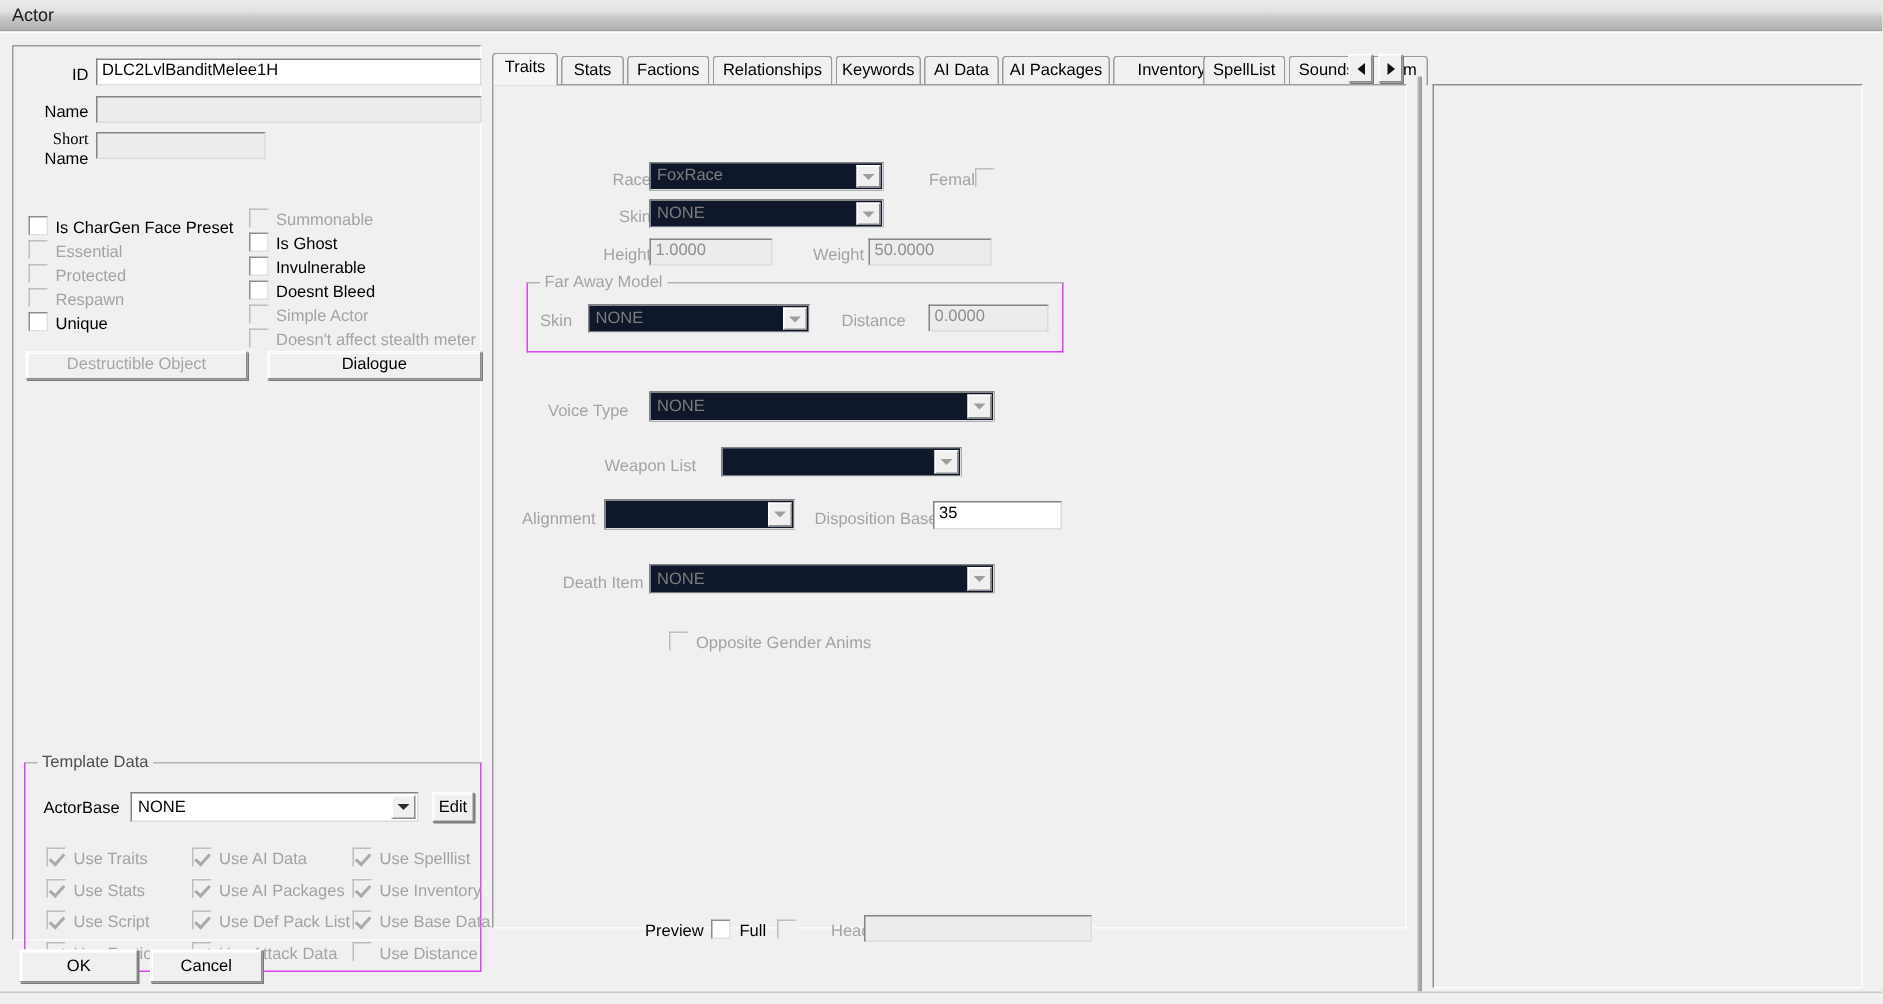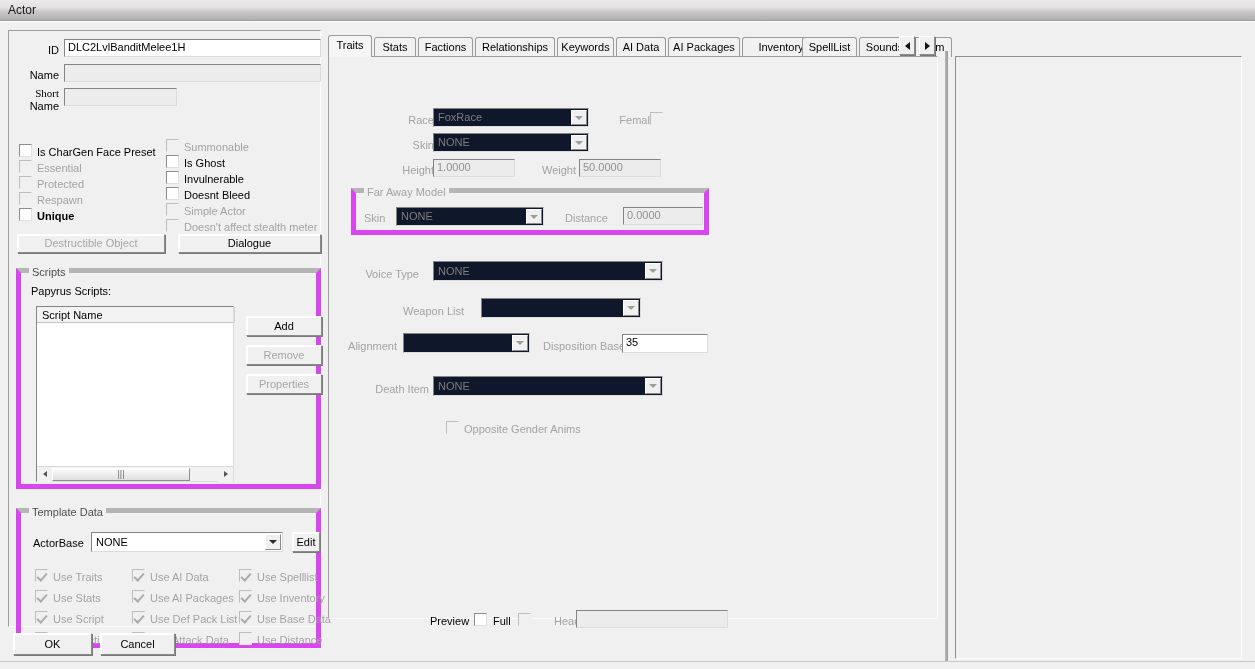--- a/index.html
+++ b/index.html
@@ -65,21 +65,21 @@
   .btn {
     position:absolute; background:#f0f0f0;
     border:1px solid #8b8b8b; border-top-color:#fdfdfd; border-left-color:#fdfdfd;
     box-shadow: inset 1px 1px 0 #ffffff, 1px 1px 0 #7a7a7a;
     font-size:11px; color:#000; text-align:center; line-height:1;
     display:flex; align-items:center; justify-content:center;
   }
   .btn.dis { color:#a6a6a6; }
 
   
-  .group { position:absolute; border:5px solid #d946ef; border-top-color:#b6b4b4; }
+  .group { position:absolute; border:1px solid #d946ef; border-top-color:#b6b4b4; }
   .group > .gt {
     position:absolute; top:-7px; left:8px; background:#f0f0f0;
     padding:0 3px; font-size:11px; color:#4e4e4e;
   }
   .group > .gt.dis { color:#a3a3a3; }
 
   
   .combo {
     position:absolute; background:#fff;
     border:1px solid #848484; border-right-color:#dcdcdc; border-bottom-color:#dcdcdc;
@@ -183,21 +183,21 @@
         <div class="cb dis" style="left:10px; top:129px;"></div>
         <div class="lbl dis" style="left:28px; top:131px; text-align:left;">Essential</div>
 
         <div class="cb dis" style="left:10px; top:145px;"></div>
         <div class="lbl dis" style="left:28px; top:147px; text-align:left;">Protected</div>
 
         <div class="cb dis" style="left:10px; top:161px;"></div>
         <div class="lbl dis" style="left:28px; top:163px; text-align:left;">Respawn</div>
 
         <div class="cb" style="left:10px; top:177px;"></div>
-        <div class="lbl" style="left:28px; top:179px; text-align:left;font-weight:bold;">Unique</div>
+        <div class="lbl" style="left:28px; top:179px; text-align:left;">Unique</div>
       </div>
 
       <div>
         <div class="cb dis" style="left:157px; top:108px;"></div>
         <div class="lbl dis" style="left:175px; top:110px; text-align:left;">Summonable</div>
 
         <div class="cb" style="left:157px; top:124px;"></div>
         <div class="lbl" style="left:175px; top:126px; text-align:left;">Is Ghost</div>
 
         <div class="cb" style="left:157px; top:140px;"></div>
@@ -209,45 +209,20 @@
         <div class="cb dis" style="left:157px; top:172px;"></div>
         <div class="lbl dis" style="left:175px; top:174px; text-align:left;">Simple Actor</div>
 
         <div class="cb dis" style="left:157px; top:188px;"></div>
         <div class="lbl dis" style="left:175px; top:190px; text-align:left;">Doesn't affect stealth meter</div>
       </div>
 
       <div class="btn dis" style="left:8px; top:203px; width:148px; height:19px;">Destructible Object</div>
       <div class="btn" style="left:169px; top:203px; width:143px; height:19px;">Dialogue</div>
 
-      <div class="group" style="left:7px; top:237px; width:305px; height:221px;">
-        <div class="gt">Scripts</div>
-        <div class="lbl" style="left:10px; top:12px; text-align:left;">Papyrus Scripts:</div>
-
-        <div class="listview" style="left:15px; top:33px; width:198px; height:176px;">
-          <div class="lvhead">
-            <div class="col" style="width:198px;">Script Name</div>
-          </div>
-          <div class="hsb" style="left:0; bottom:0; width:196px;">
-            <div class="ar l">
-                <i></i>
-              </div>
-            <div class="thumb" style="width:138px; margin-left:0px;">
-                <span class="grip">|||</span>
-              </div>
-            <div class="ar r" style="margin-left:auto;">
-                <i></i>
-              </div>
-          </div>
-        </div>
-
-        <div class="btn" style="left:225px; top:43px; width:76px; height:20px;">Add</div>
-        <div class="btn dis" style="left:225px; top:72px; width:76px; height:20px;">Remove</div>
-        <div class="btn dis" style="left:225px; top:101px; width:76px; height:20px;">Properties</div>
-      </div>
 
       <div class="group" style="left:7px; top:477px; width:305px; height:140px;">
         <div class="gt">Template Data</div>
 
         <div class="lbl" style="left:12px; top:24px; text-align:left;">ActorBase</div>
         <div class="combo" style="left:70px; top:19px; width:192px; height:20px;">
           <span>NONE</span>
           <span class="arrow">
               <i></i>
             </span>

